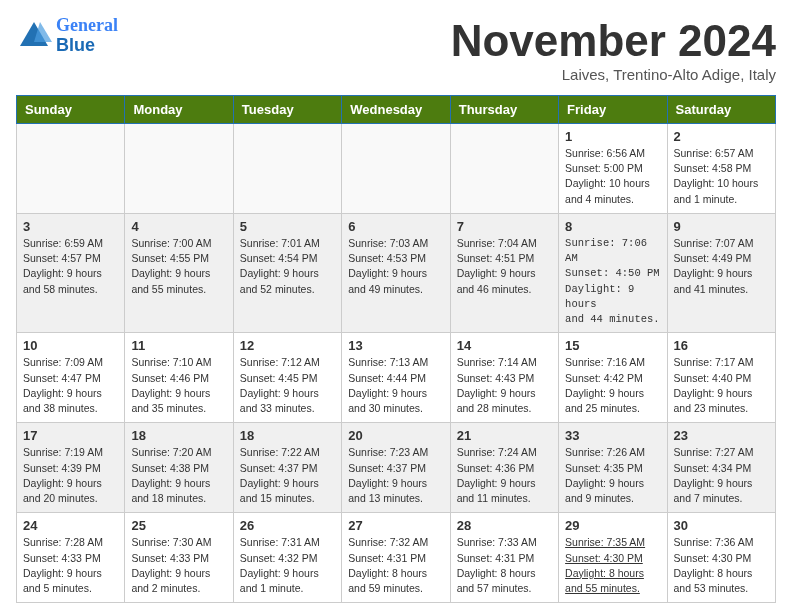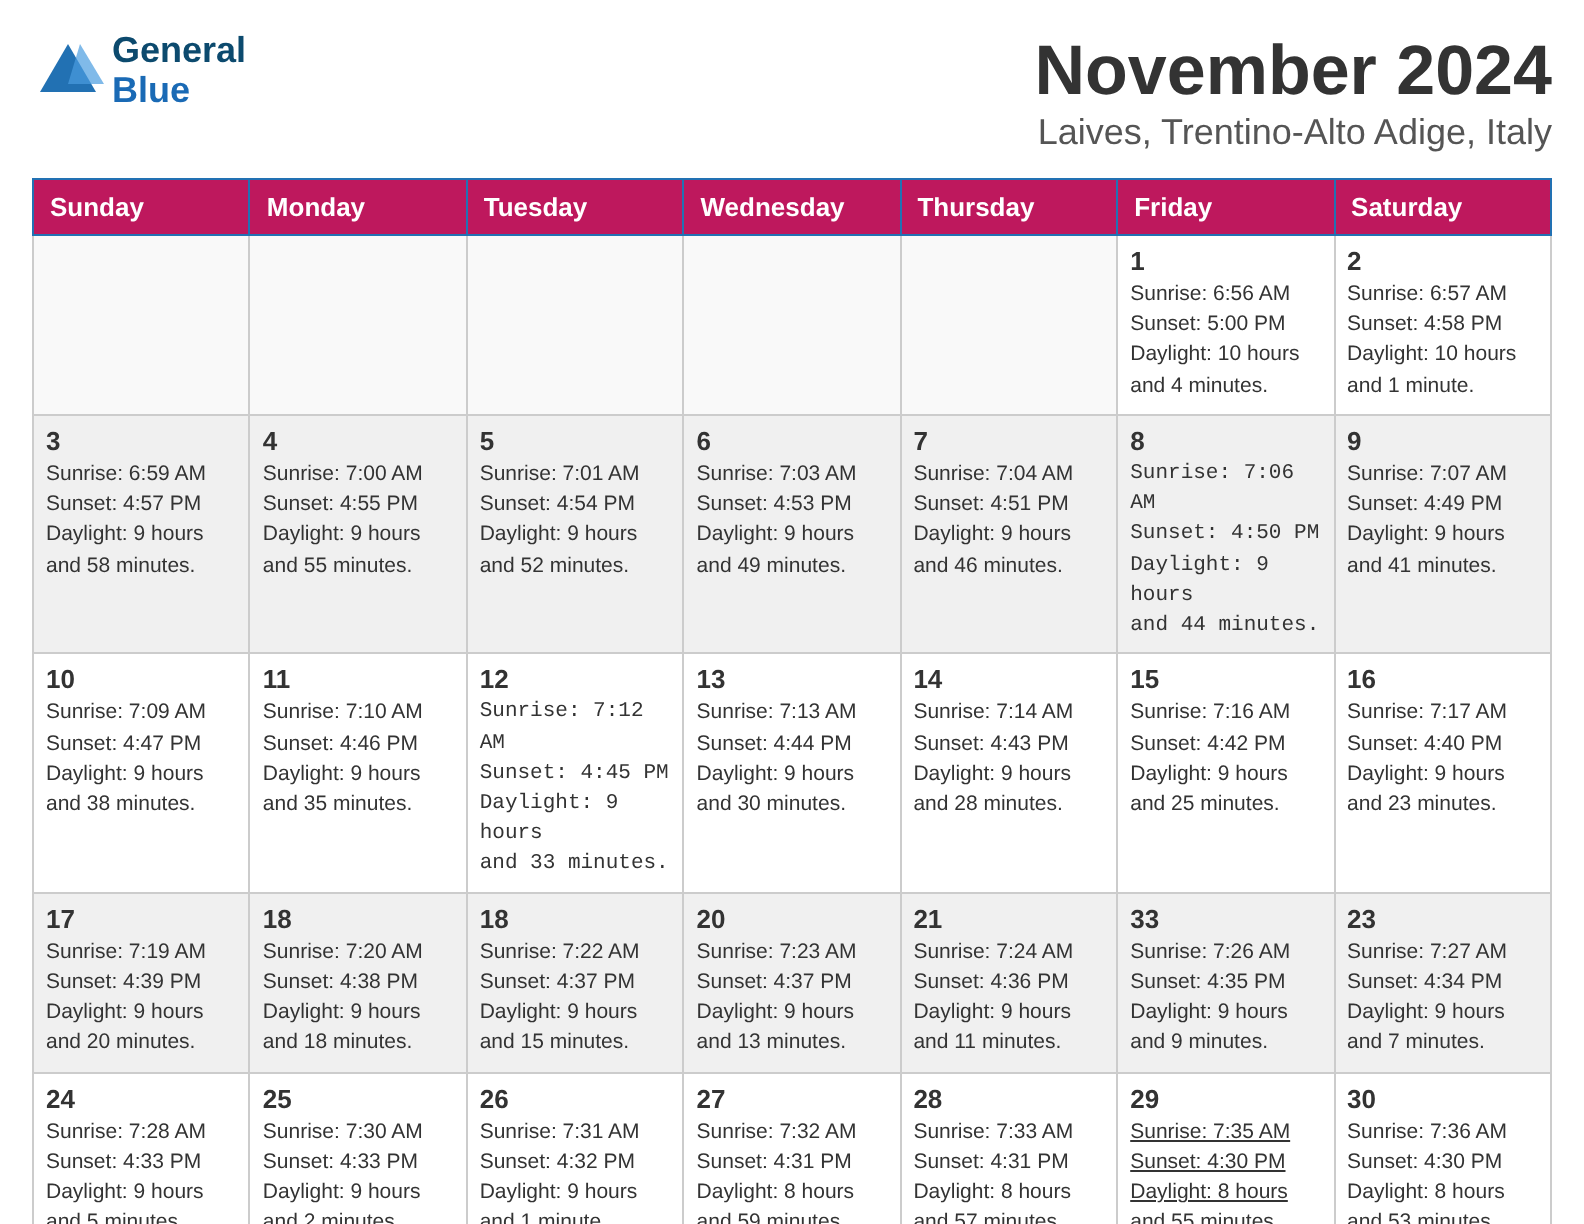--- a/index.html
+++ b/index.html
@@ -19,45 +19,45 @@
     .logo {
       display: flex;
       align-items: center;
       gap: 4px;
     }
     .logo-text {
       font-size: 18px;
       font-weight: bold;
       line-height: 1.1;
     }
-    .logo-general { color: #0c4a6e; }
+    .logo-general { color: #3b82f6; font-family: Liberation Serif, serif; }
     .logo-blue { color: #1a6ab5; }
     .logo-icon {
       width: 36px;
       height: 36px;
     }
     .title-section {
       text-align: right;
     }
     .month-title {
-      font-size: 35px;
+      font-size: 44px;
       font-weight: bold;
       color: #333;
     }
     .location {
-      font-size: 18px;
+      font-size: 15px;
       color: #555;
     }
     table {
       width: 100%;
       border-collapse: collapse;
       table-layout: fixed;
     }
     th {
-      background-color: #be185d;
+      background-color: #4d7c0f;
       color: #fff;
       text-align: left;
       padding: 6px 8px;
       font-size: 13px;
       font-weight: bold;
       border: 1px solid #2271b3;
     }
     td {
       border: 1px solid #ccc;
       vertical-align: top;
@@ -200,21 +200,21 @@
         </td>
         <td>
           <span class="day-number">11</span>
           <div class="day-info" style="white-space: pre-line;">Sunrise: 7:10 AM
 Sunset: 4:46 PM
 Daylight: 9 hours
 and 35 minutes.</div>
         </td>
         <td>
           <span class="day-number">12</span>
-          <div class="day-info" style="white-space: pre-line; font-family: Liberation Mono, monospace;">Sunrise: 7:12 AM
+          <div class="day-info" style="white-space: pre-line;">Sunrise: 7:12 AM
 Sunset: 4:45 PM
 Daylight: 9 hours
 and 33 minutes.</div>
         </td>
         <td>
           <span class="day-number">13</span>
           <div class="day-info" style="white-space: pre-line;">Sunrise: 7:13 AM
 Sunset: 4:44 PM
 Daylight: 9 hours
 and 30 minutes.</div>

